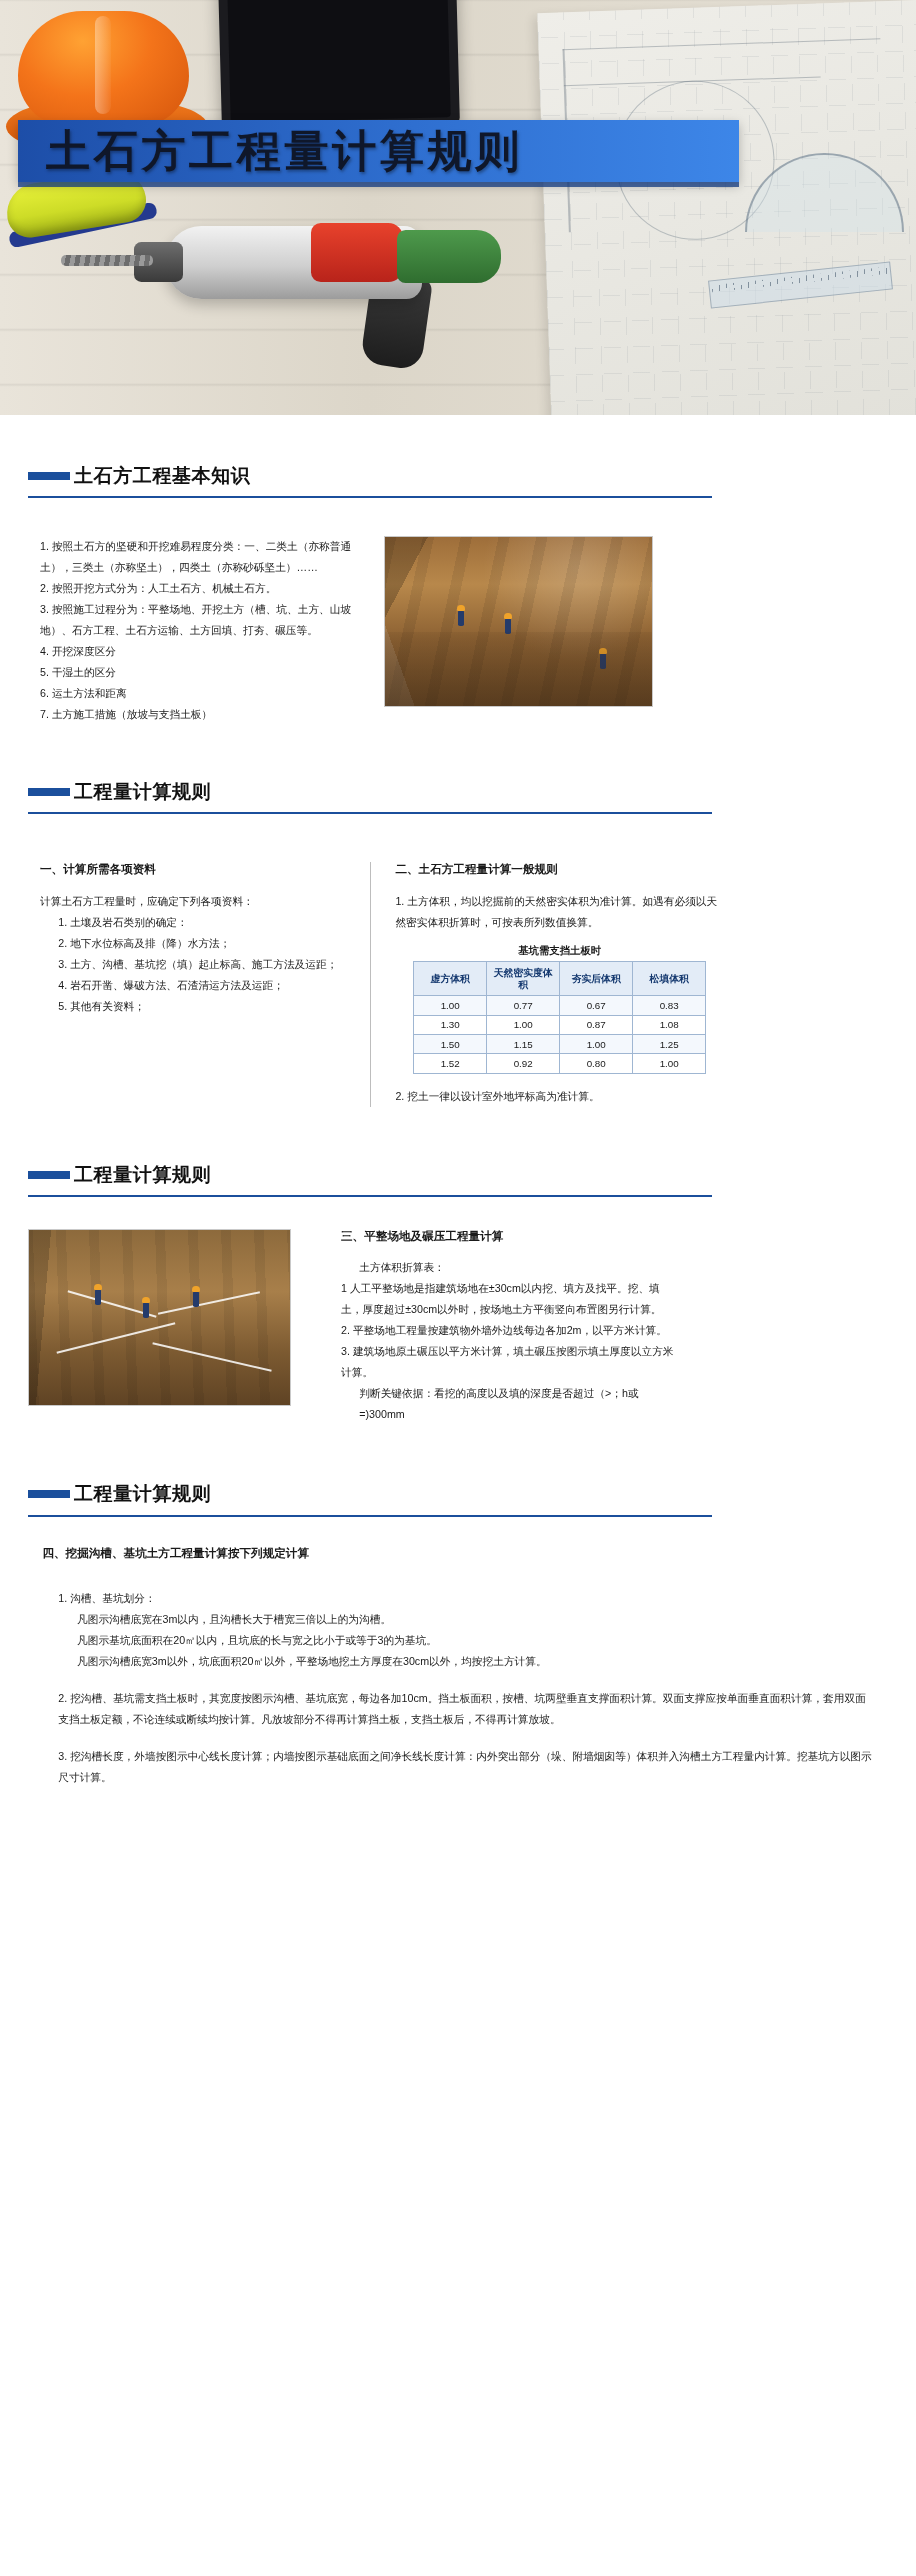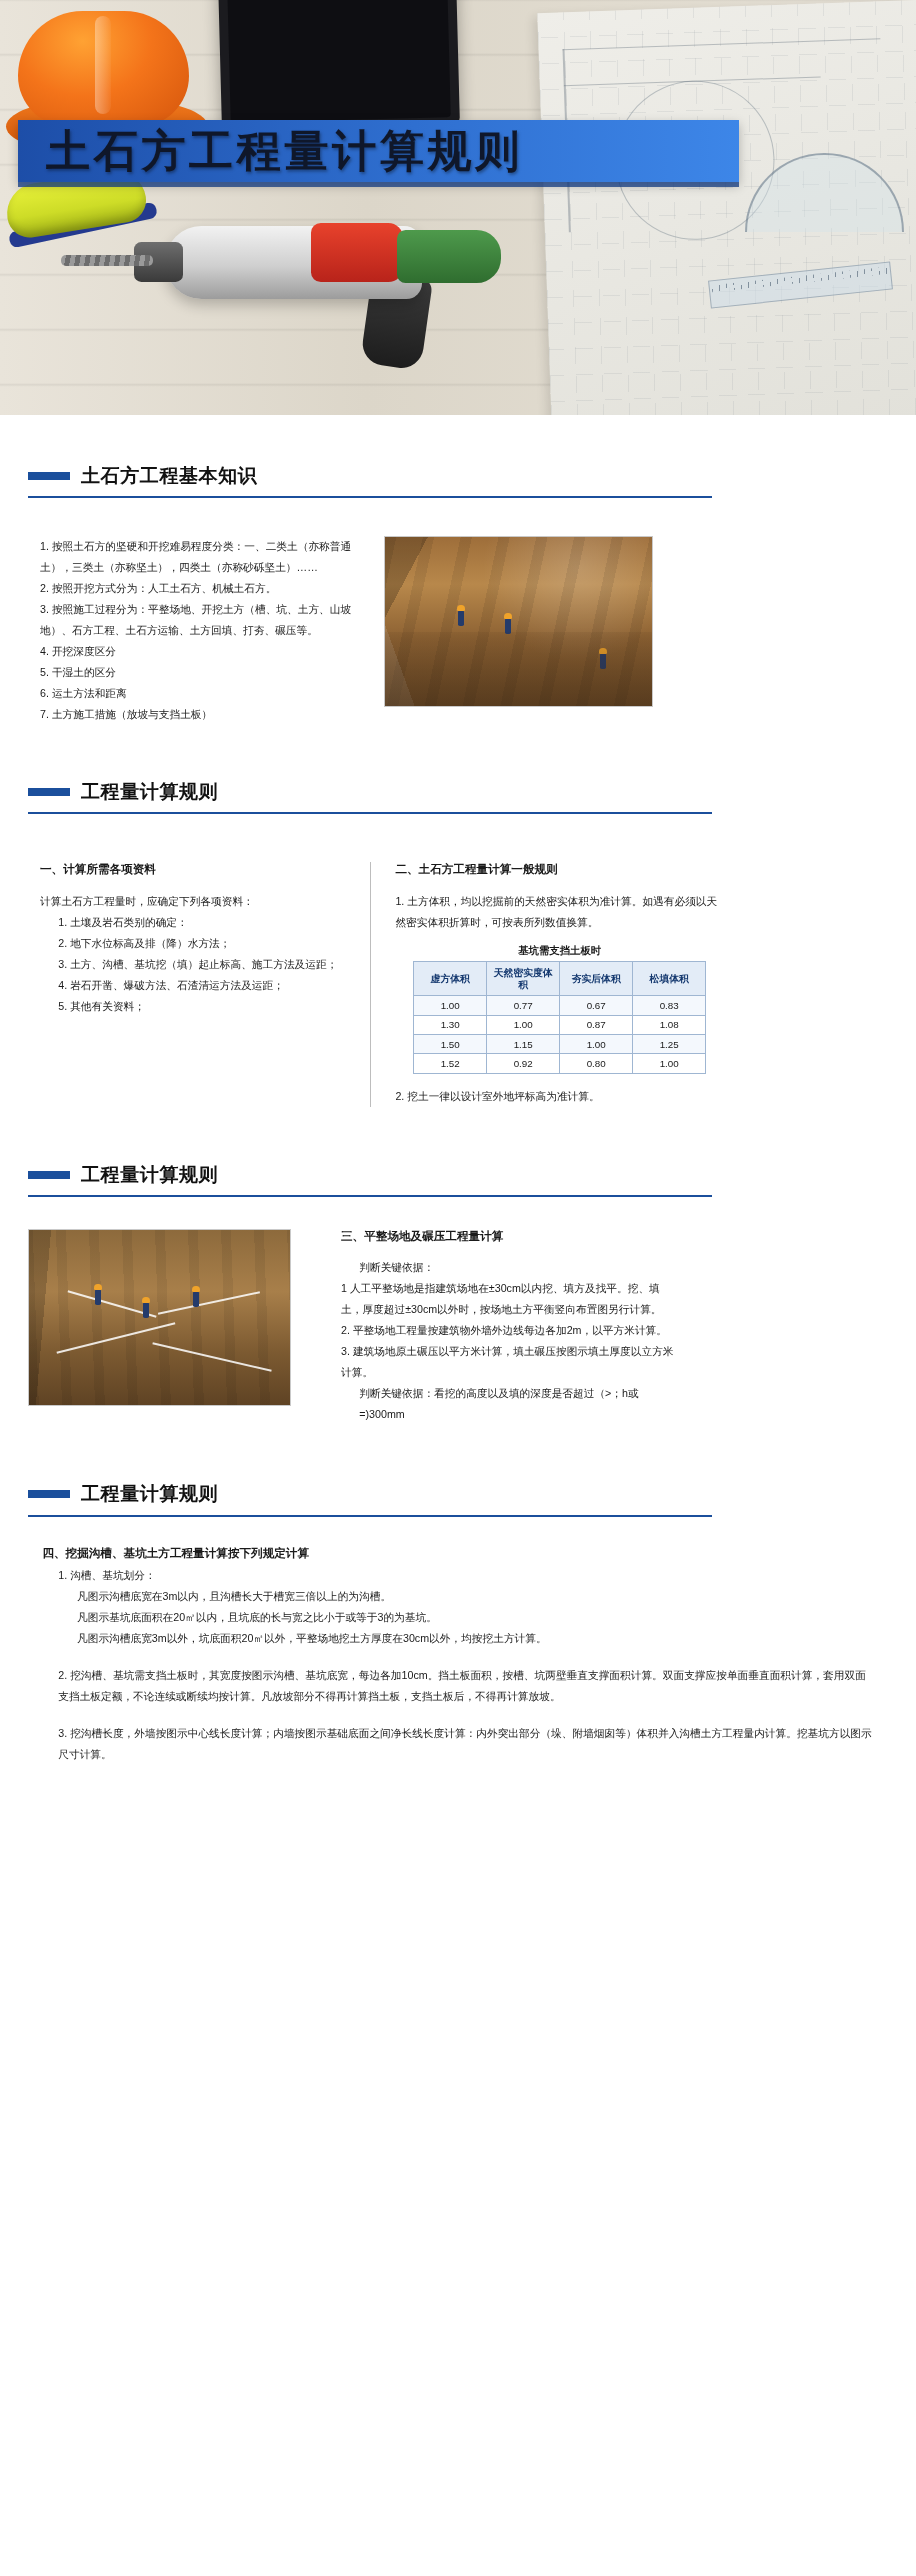--- a/index.html
+++ b/index.html
@@ -194,21 +194,21 @@
     line-height: 60px;
     text-shadow: 1.2px 1.8px 3.1px rgba(0,0,0,0.35);
     white-space: nowrap;
   }
 
   
   .section { padding: 0 0 0 0; }
   .sec-head {
     display: flex;
     align-items: center;
-    gap: 11px;
+    gap: 4px;
     padding: 0 0 0 28px;
   }
   .sec-bar {
     width: 42px;
     height: 8px;
     background: #1b4f9c;
     flex: 0 0 auto;
   }
   .sec-title {
     font-size: 19px;
@@ -309,21 +309,21 @@
   
   .s3 { margin-top: 55px; }
   .s3-cols { display:flex; margin-top: 32px; padding-left: 28px; }
   .s3-left { width: 287px; }
   .s3-right { width: 366px; padding-left: 26px; }
   .photo-lg { width: 263px; height: 177px; border:0.6px solid #c9c9c9; position: relative; overflow:hidden; }
 
   
   .s4 { margin-top: 56px; padding-bottom: 37px; }
   .s4-body { margin-top: 29px; padding: 0 43px 0 40px; }
-  .s4-heading { font-size: 11.6px; font-weight: bold; margin-bottom: 4px; padding-left: 2.4px;}
+  .s4-heading { font-size: 11.6px; font-weight: bold; margin-bottom: 27px; padding-left: 2.4px;}
   .s4-body .blk { margin-bottom: 16px; }
 </style>
 </head>
 <body>
 
 <div class="hero">
   <div class="hero-bg"></div>
   <div class="blueprint">
     <div class="bp-line" style="left:24.4px;top:37px;width:318px;height:1.2px;"></div>
     <div class="bp-line" style="left:24.4px;top:73px;width:257px;height:1.2px;"></div>
@@ -474,21 +474,21 @@
           <i style="left:128px; top:72px; width:104px; transform:rotate(-12deg);"></i>
         </div>
         <span class="worker" style="left:66px;top:59px;"></span>
         <span class="worker" style="left:114px;top:72px;"></span>
         <span class="worker" style="left:164px;top:61px;"></span>
       </div>
     </div>
     <div class="s3-right">
       <div class="sub-title">三、平整场地及碾压工程量计算</div>
       <div class="body-text">
-        <p class="indent-1">判断关键依据：</p>
+        <p class="indent-1">土方体积折算表：</p>
         <p>1 人工平整场地是指建筑场地在±30cm以内挖、填方及找平。挖、填土，厚度超过±30cm以外时，按场地土方平衡竖向布置图另行计算。</p>
         <p>2. 平整场地工程量按建筑物外墙外边线每边各加2m，以平方米计算。</p>
         <p>3. 建筑场地原土碾压以平方米计算，填土碾压按图示填土厚度以立方米计算。</p>
         <p class="indent-1">判断关键依据：看挖的高度以及填的深度是否超过（&gt;；h或=)300mm</p>
       </div>
     </div>
   </div>
 </div>
 
 <div class="section s4">

